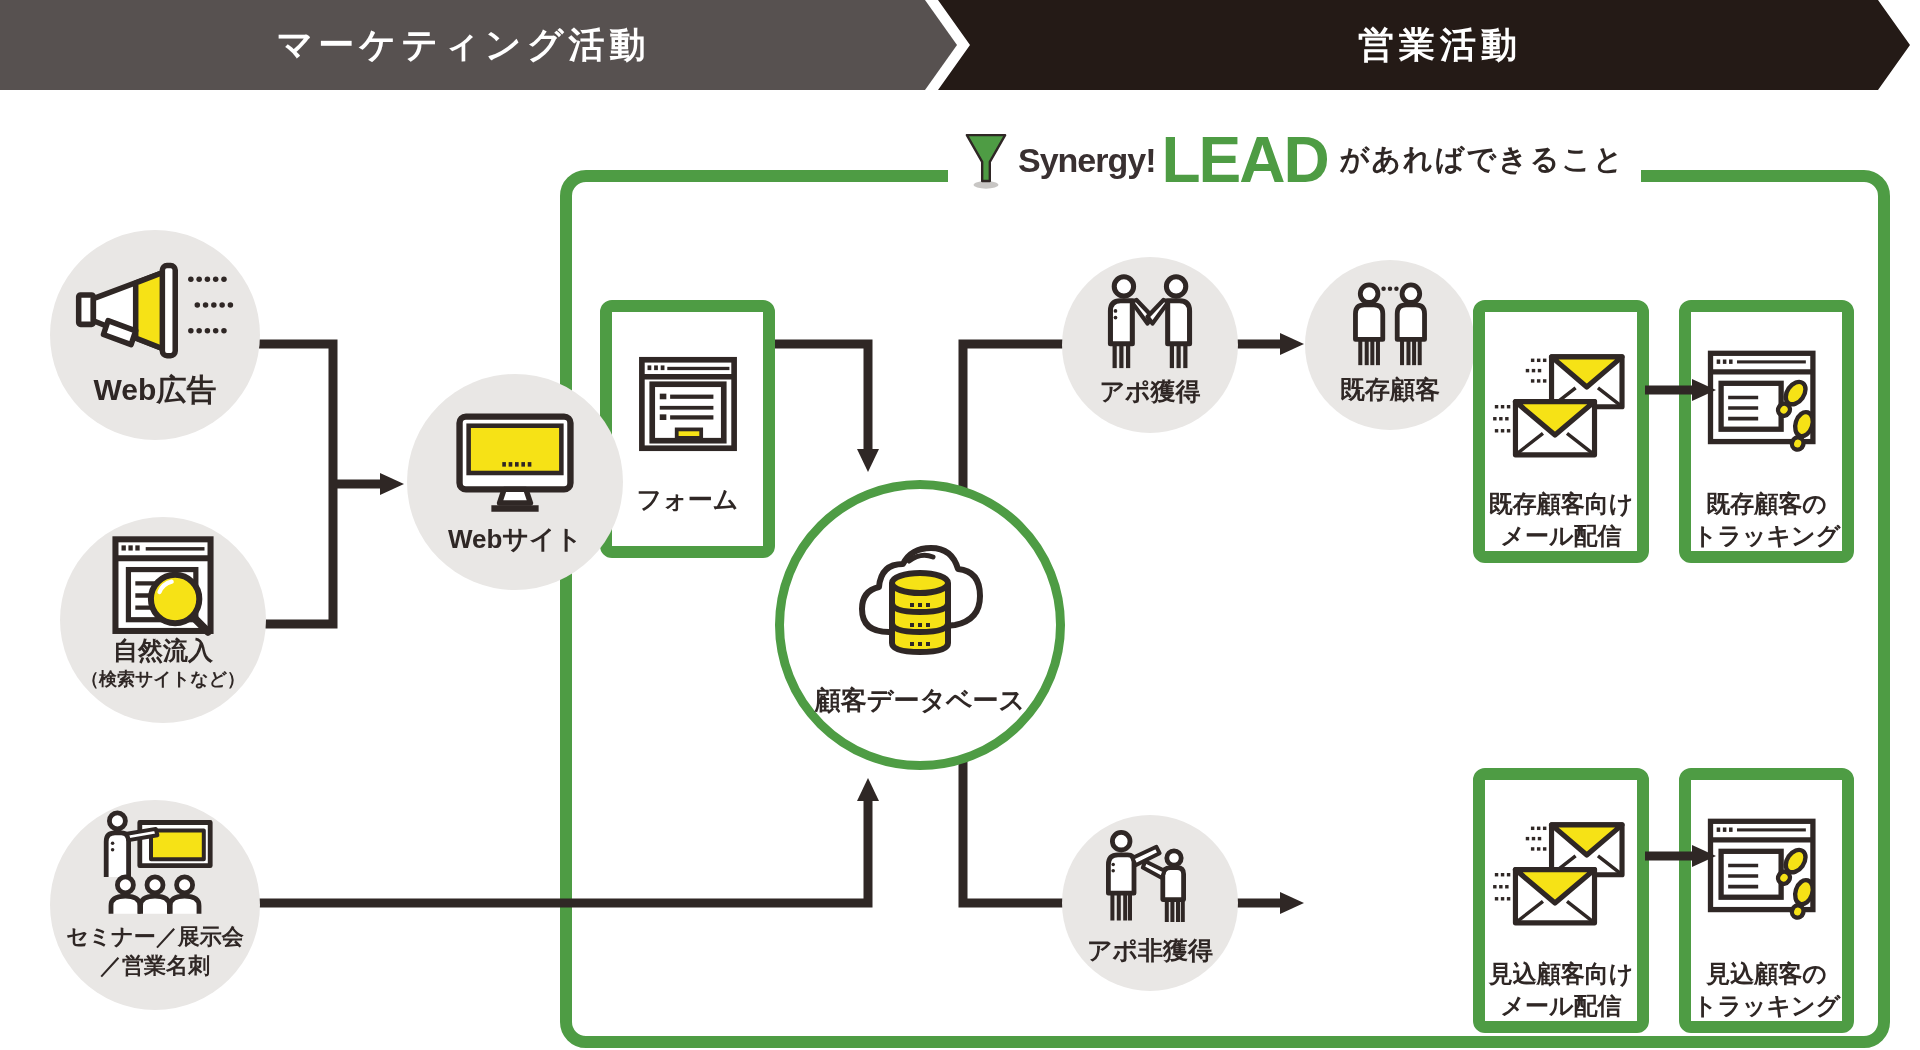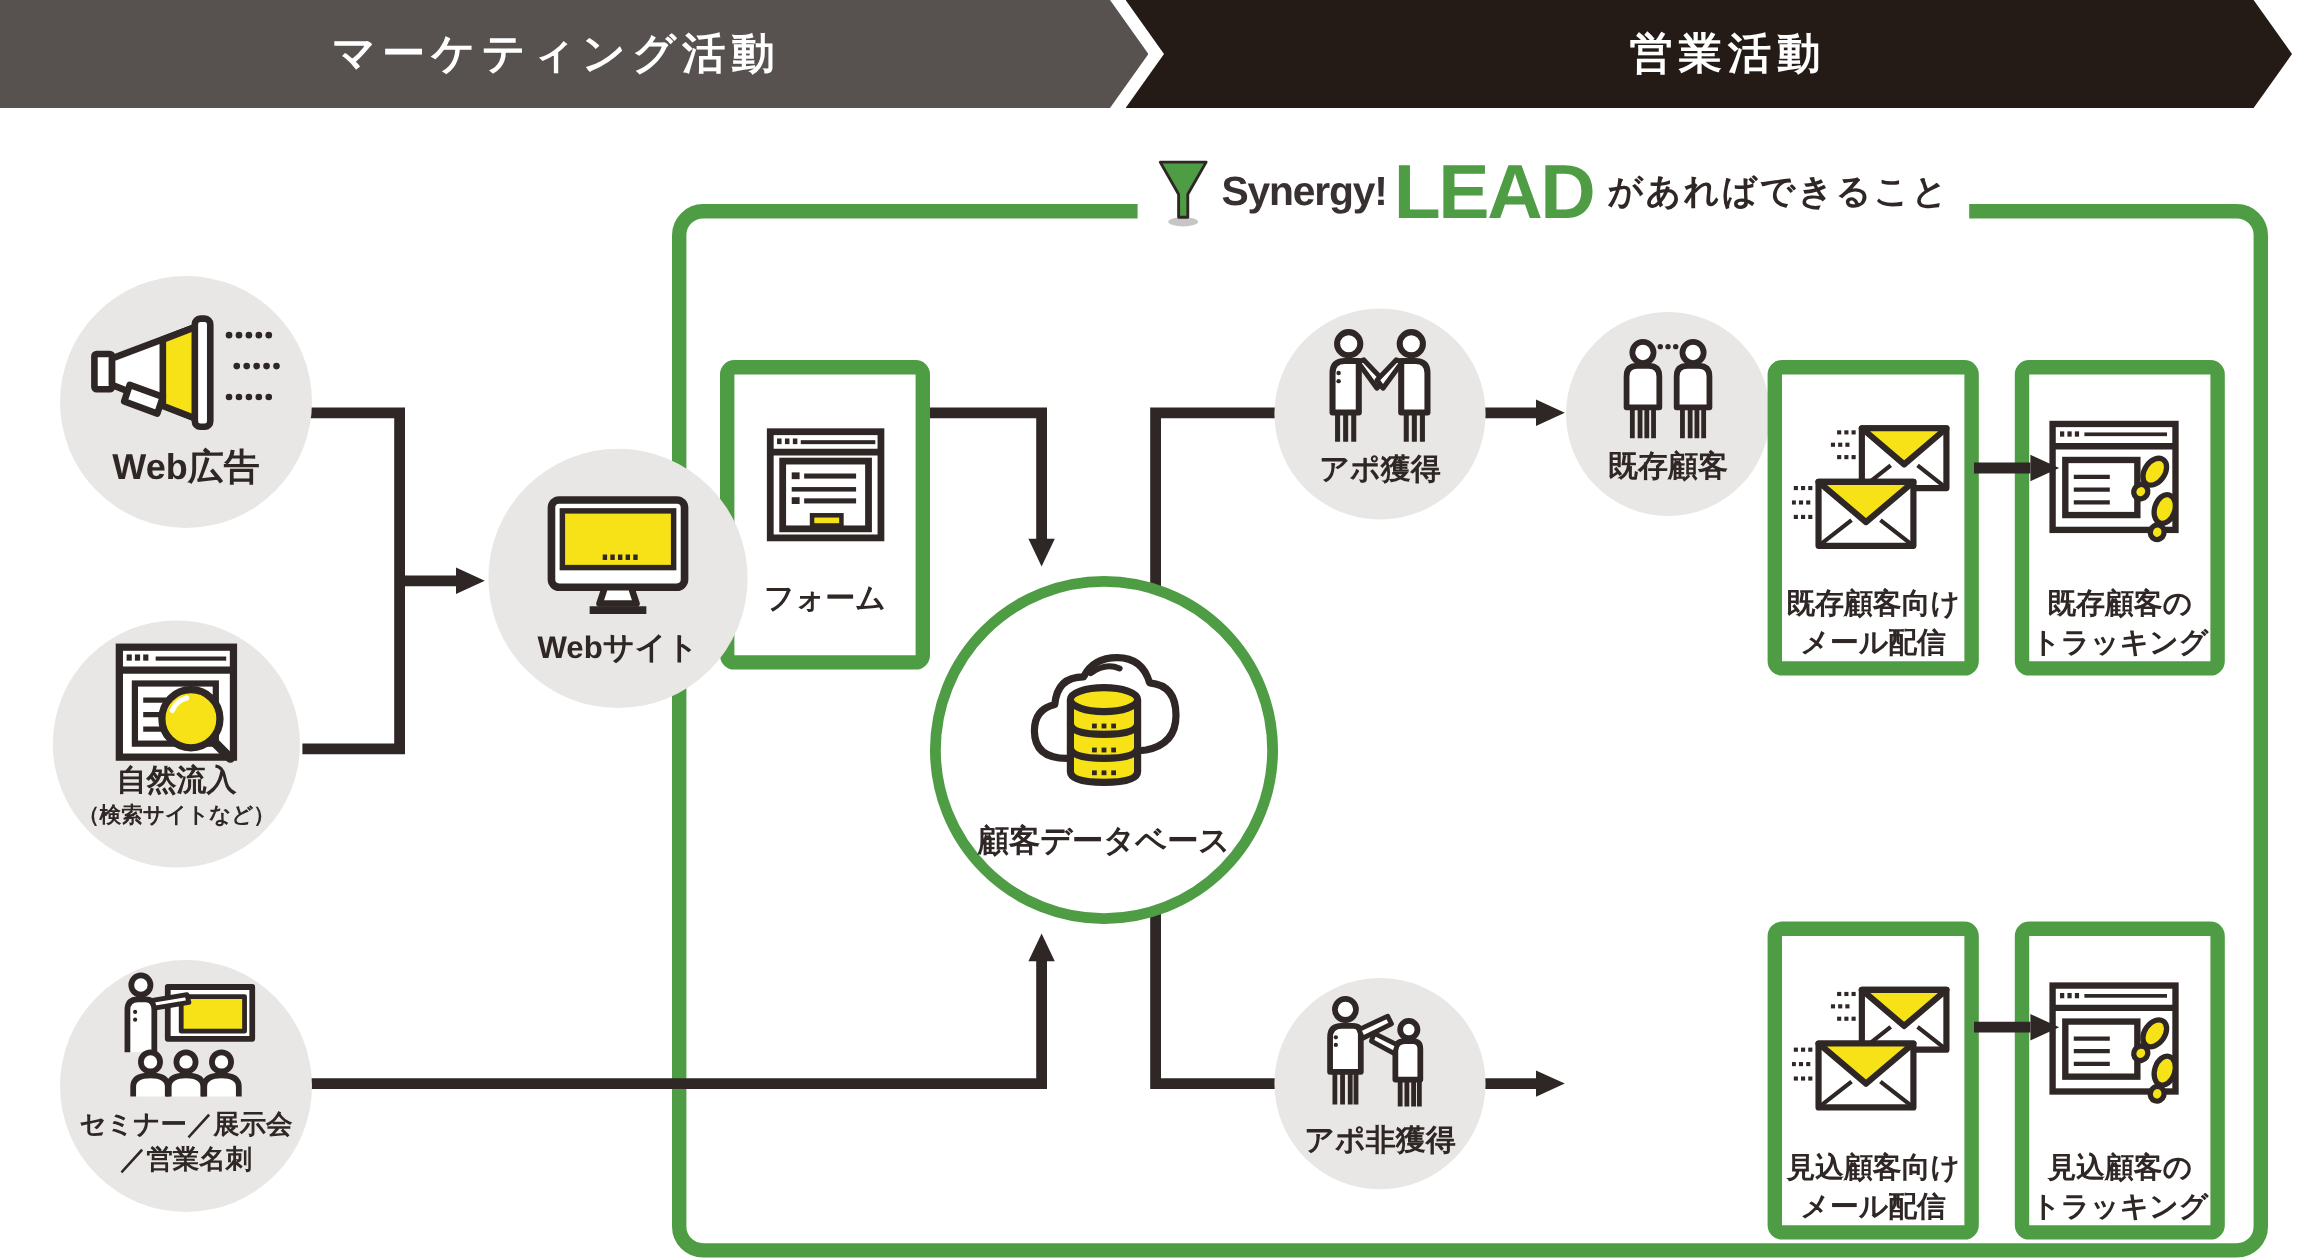--- a/index.html
+++ b/index.html
@@ -338,21 +338,21 @@
     </g>
   </svg>
 
   <div class="circle" style="left:50px;top:230px;width:210px;height:210px;">
     <svg class="ic" style="top:30px;" width="160" height="103" viewBox="0 0 174 112">
         <use href="#sym-megaphone"></use>
       </svg>
     <div class="lb" style="top:142px;font-size:30px;">Web広告</div>
   </div>
 
-  <div class="circle" style="left:44px;top:517px;width:206px;height:206px;">
+  <div class="circle" style="left:60px;top:517px;width:206px;height:206px;">
     <svg class="ic" style="top:18px;" width="104" height="102" viewBox="0 0 120 118">
         <use href="#sym-search"></use>
       </svg>
     <div class="lb" style="top:118px;font-size:25px;">自然流入</div>
     <div class="lb" style="top:152px;font-size:18px;">（検索サイトなど）</div>
   </div>
 
   <div class="circle" style="left:50px;top:800px;width:210px;height:210px;">
     <svg class="ic" style="top:8px;" width="120" height="109" viewBox="0 0 150 136">
         <use href="#sym-seminar"></use>

